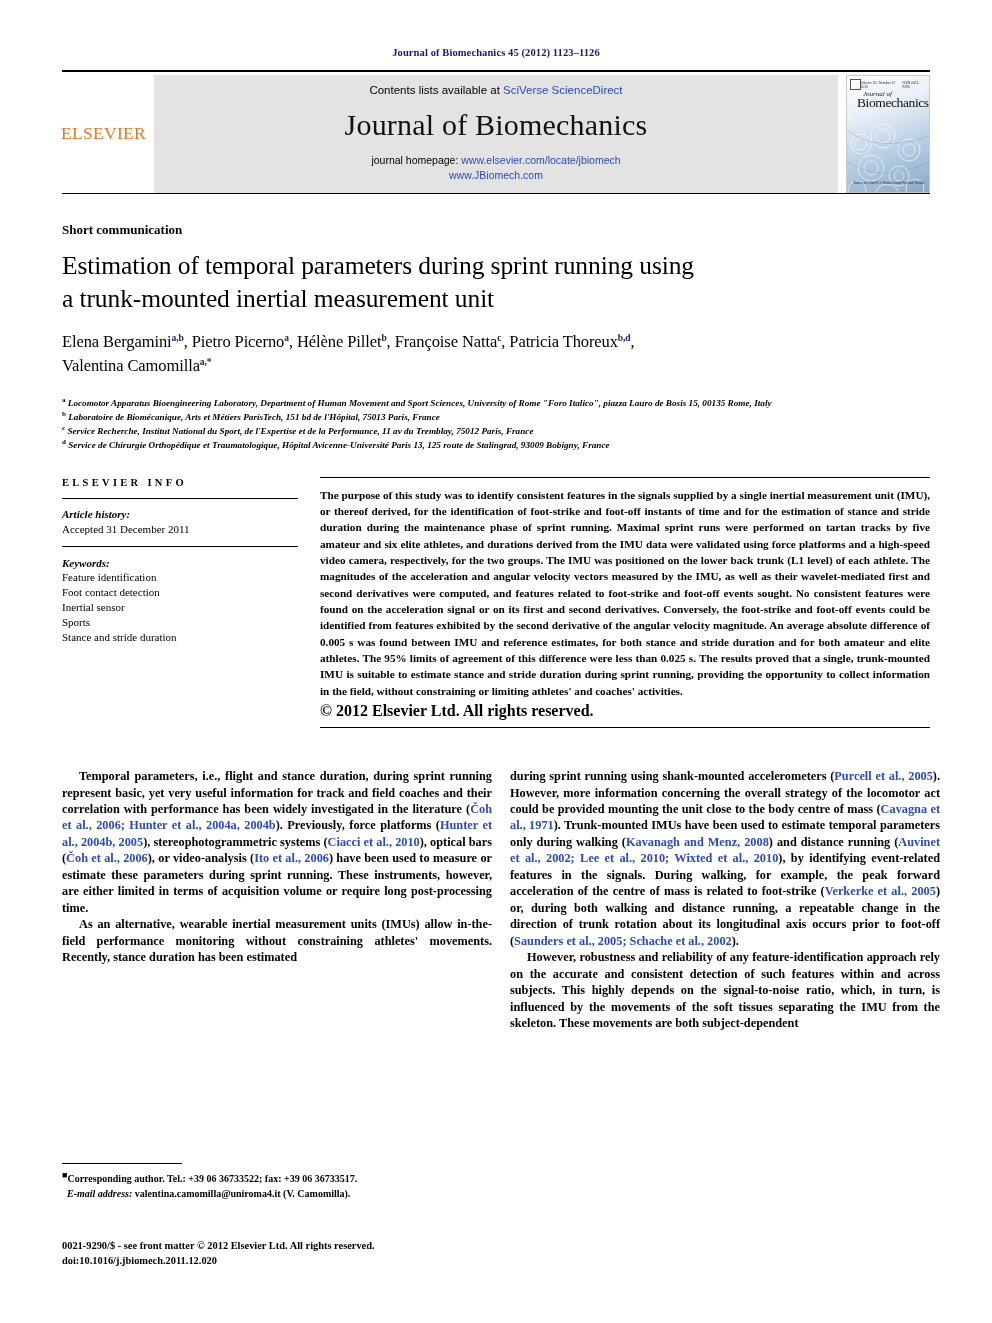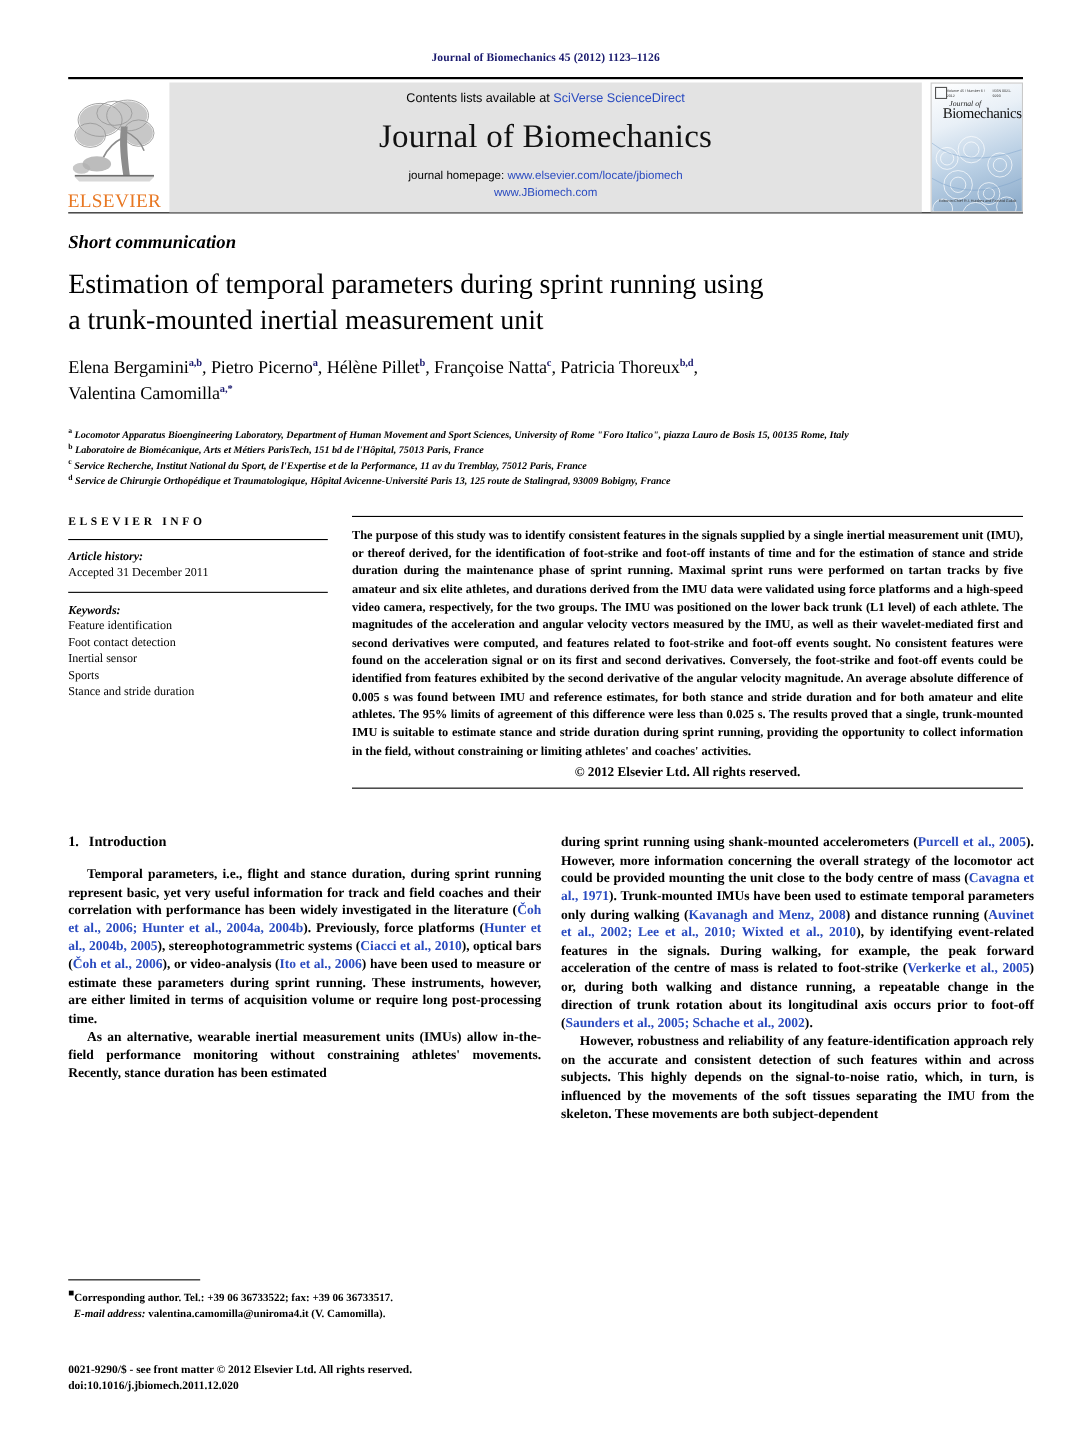--- a/index.html
+++ b/index.html
@@ -41,21 +41,21 @@
   .masthead {
     display: flex;
     align-items: stretch;
     height: 118px;
     margin-top: 3px;
   }
   .elsevier-logo {
     width: 84px;
     flex: 0 0 84px;
     display: flex;
-    flex-direction: column;
+    flex-direction: row;
     justify-content: flex-end;
     align-items: center;
     padding-bottom: 2px;
   }
   .tree-box {
     width: 76px;
     height: 88px;
     position: relative;
     overflow: hidden;
   }
@@ -105,24 +105,23 @@
     flex: 0 0 82px;
     border: 1px solid #c9c9c9;
     position: relative;
     overflow: hidden;
     background: linear-gradient(160deg, #ffffff 0%, #e9f0f7 30%, #b9cfe4 62%, #88a8c8 100%);
   }
 
   
   .sep-rule { border-top: 1px solid #000; }
   .short-comm {
-    font-size: 17px;
-    font-weight: bold;
-    margin-top: 16px;
-    font-style: italic;
+    font-size: 13px;
+    font-weight: bold;
+    margin-top: 28px;
   }
   .article-title {
     font-size: 25.5px;
     line-height: 1.28;
     margin-top: 12px;
     font-weight: 400;
     letter-spacing: -0.1px;
   }
   .authors {
     font-size: 16.5px;
@@ -178,22 +177,22 @@
   .kw-line { display: block; }
 
   .abstract-body {
     font-size: 11.2px;
     line-height: 1.46;
     text-align: justify;
     padding-top: 9px;
     font-weight: bold;
   }
   .copyright-line {
-    text-align: center;
-    font-size: 12px;
+    text-align: left;
+    font-size: 16px;
     font-weight: bold;
     margin-top: 3px;
   }
   .abstract-bottom-rule { border-top: 1px solid #000; margin-top: 7px; }
 
   
   .body-cols {
     display: flex;
     margin-top: 40px;
   }
@@ -401,23 +400,20 @@
     <div class="col-abstract">
       <div class="thin-rule"></div>
       <div class="abstract-body">The purpose of this study was to identify consistent features in the signals supplied by a single inertial measurement unit (IMU), or thereof derived, for the identification of foot-strike and foot-off instants of time and for the estimation of stance and stride duration during the maintenance phase of sprint running. Maximal sprint runs were performed on tartan tracks by five amateur and six elite athletes, and durations derived from the IMU data were validated using force platforms and a high-speed video camera, respectively, for the two groups. The IMU was positioned on the lower back trunk (L1 level) of each athlete. The magnitudes of the acceleration and angular velocity vectors measured by the IMU, as well as their wavelet-mediated first and second derivatives were computed, and features related to foot-strike and foot-off events sought. No consistent features were found on the acceleration signal or on its first and second derivatives. Conversely, the foot-strike and foot-off events could be identified from features exhibited by the second derivative of the angular velocity magnitude. An average absolute difference of 0.005 s was found between IMU and reference estimates, for both stance and stride duration and for both amateur and elite athletes. The 95% limits of agreement of this difference were less than 0.025 s. The results proved that a single, trunk-mounted IMU is suitable to estimate stance and stride duration during sprint running, providing the opportunity to collect information in the field, without constraining or limiting athletes' and coaches' activities.</div>
       <div class="copyright-line">© 2012 Elsevier Ltd. All rights reserved.</div>
       <div class="abstract-bottom-rule"></div>
     </div>
   </div>
 
   <div class="body-cols">
     <div class="bcol left">
-      <div class="sec-title">
-        <span class="num">1.</span><span>Introduction</span>
-      </div>
       <p class="para">Temporal parameters, i.e., flight and stance duration, during sprint running represent basic, yet very useful information for track and field coaches and their correlation with performance has been widely investigated in the literature (<span class="ref" style="color: rgb(42, 75, 192);">Čoh et al., 2006; Hunter et al., 2004a, 2004b</span>). Previously, force platforms (<span class="ref" style="color: rgb(42, 75, 192);">Hunter et al., 2004b, 2005</span>), stereophotogrammetric systems (<span class="ref" style="color: rgb(42, 75, 192);">Ciacci et al., 2010</span>), optical bars (<span class="ref" style="color: rgb(42, 75, 192);">Čoh et al., 2006</span>), or video-analysis (<span class="ref" style="color: rgb(42, 75, 192);">Ito et al., 2006</span>) have been used to measure or estimate these parameters during sprint running. These instruments, however, are either limited in terms of acquisition volume or require long post-processing time.</p>
       <p class="para">As an alternative, wearable inertial measurement units (IMUs) allow in-the-field performance monitoring without constraining athletes' movements. Recently, stance duration has been estimated</p>
     </div>
     <div class="bcol right">
       <p class="para" style="text-indent:0">during sprint running using shank-mounted accelerometers (<span class="ref" style="color: rgb(42, 75, 192);">Purcell et al., 2005</span>). However, more information concerning the overall strategy of the locomotor act could be provided mounting the unit close to the body centre of mass (<span class="ref" style="color: rgb(42, 75, 192);">Cavagna et al., 1971</span>). Trunk-mounted IMUs have been used to estimate temporal parameters only during walking (<span class="ref" style="color: rgb(42, 75, 192);">Kavanagh and Menz, 2008</span>) and distance running (<span class="ref" style="color: rgb(42, 75, 192);">Auvinet et al., 2002; Lee et al., 2010; Wixted et al., 2010</span>), by identifying event-related features in the signals. During walking, for example, the peak forward acceleration of the centre of mass is related to foot-strike (<span class="ref" style="color: rgb(42, 75, 192);">Verkerke et al., 2005</span>) or, during both walking and distance running, a repeatable change in the direction of trunk rotation about its longitudinal axis occurs prior to foot-off (<span class="ref" style="color: rgb(42, 75, 192);">Saunders et al., 2005; Schache et al., 2002</span>).</p>
       <p class="para">However, robustness and reliability of any feature-identification approach rely on the accurate and consistent detection of such features within and across subjects. This highly depends on the signal-to-noise ratio, which, in turn, is influenced by the movements of the soft tissues separating the IMU from the skeleton. These movements are both subject-dependent</p>
     </div>
   </div>
 
   <div class="footnote-area">

